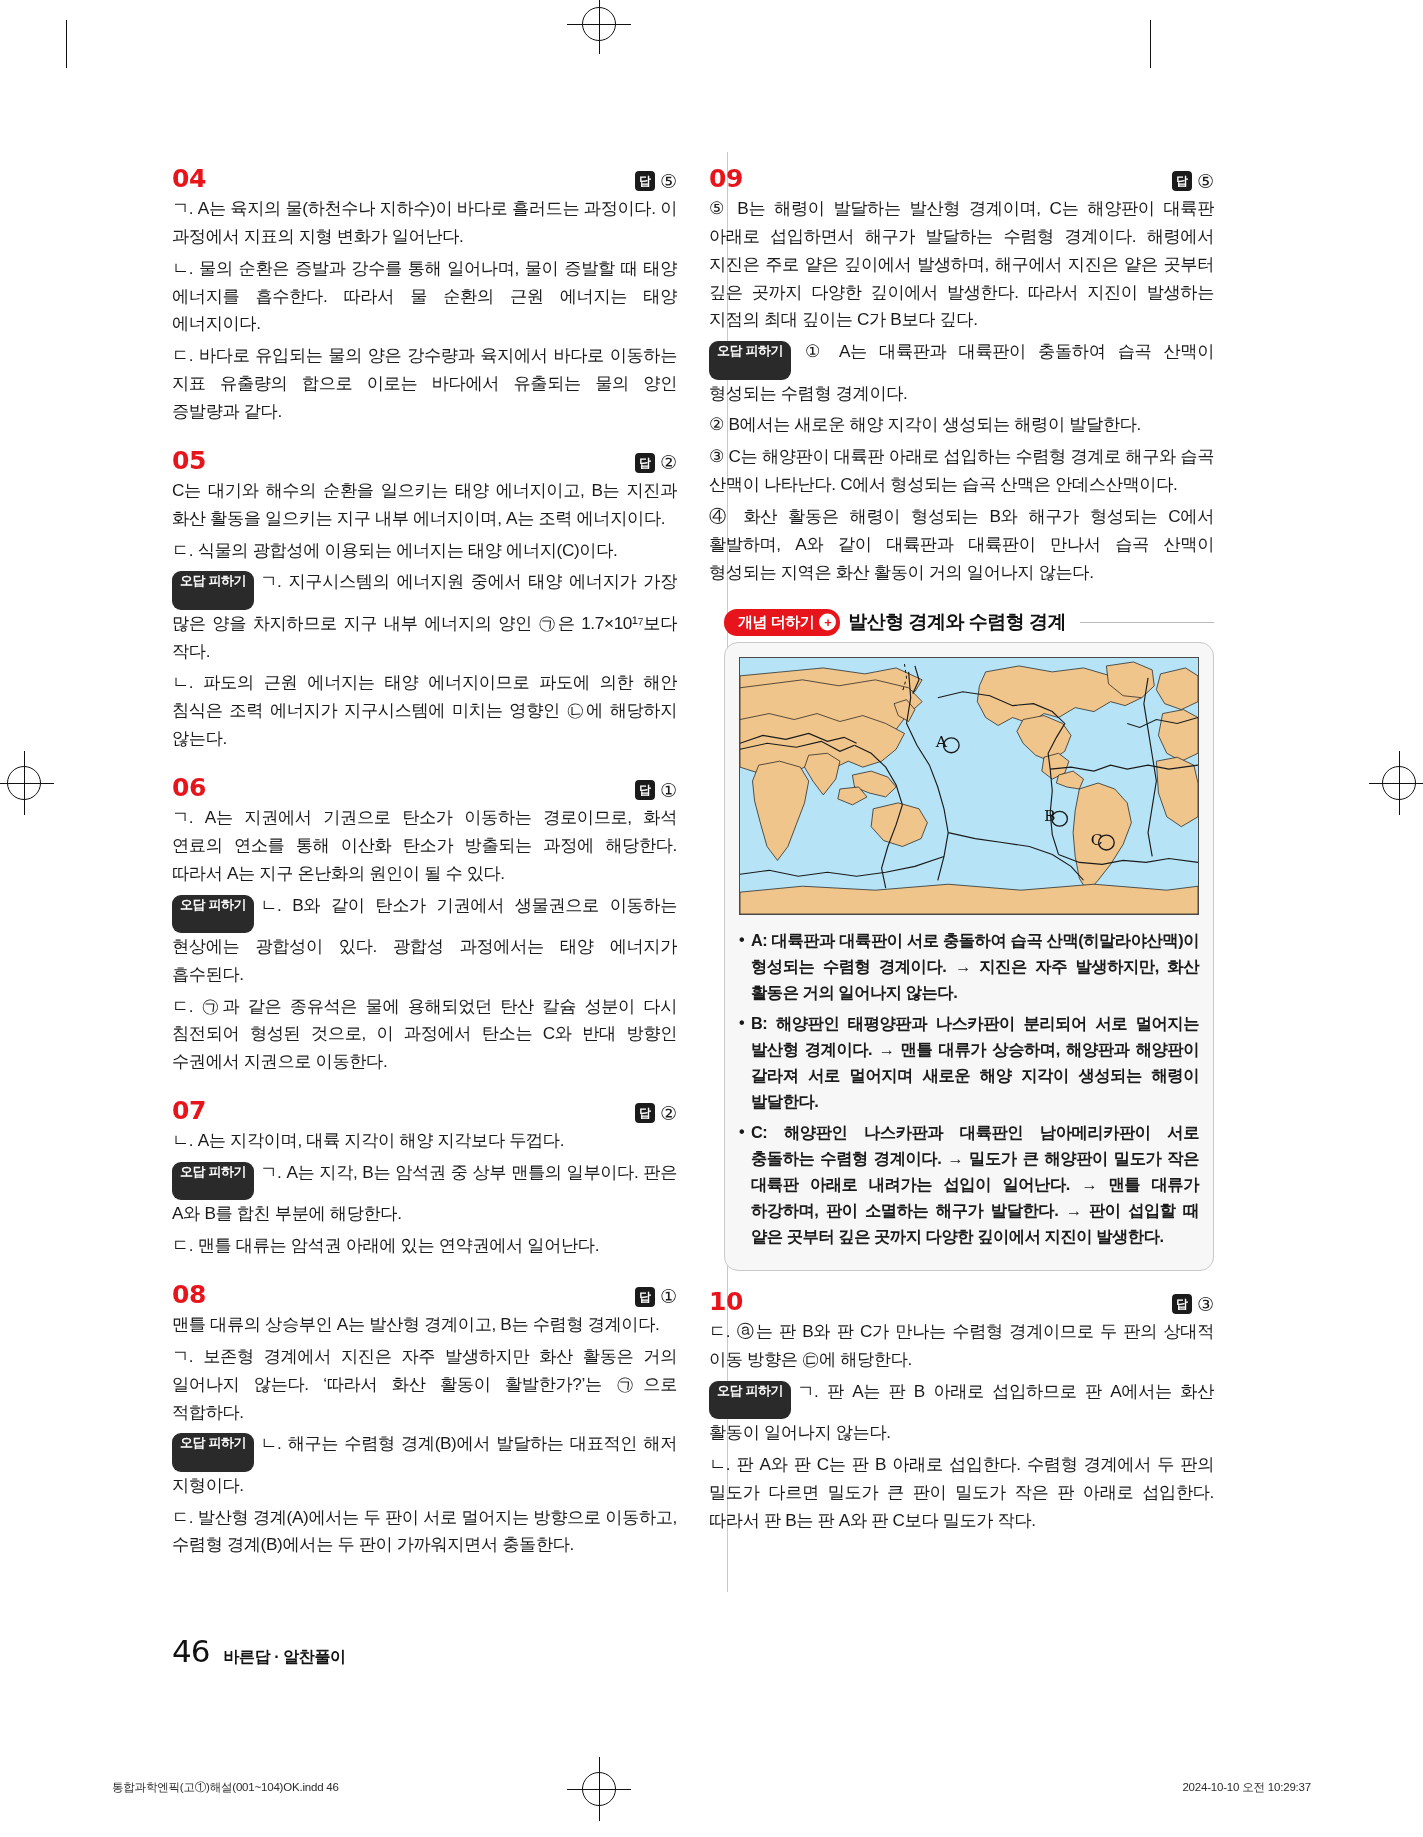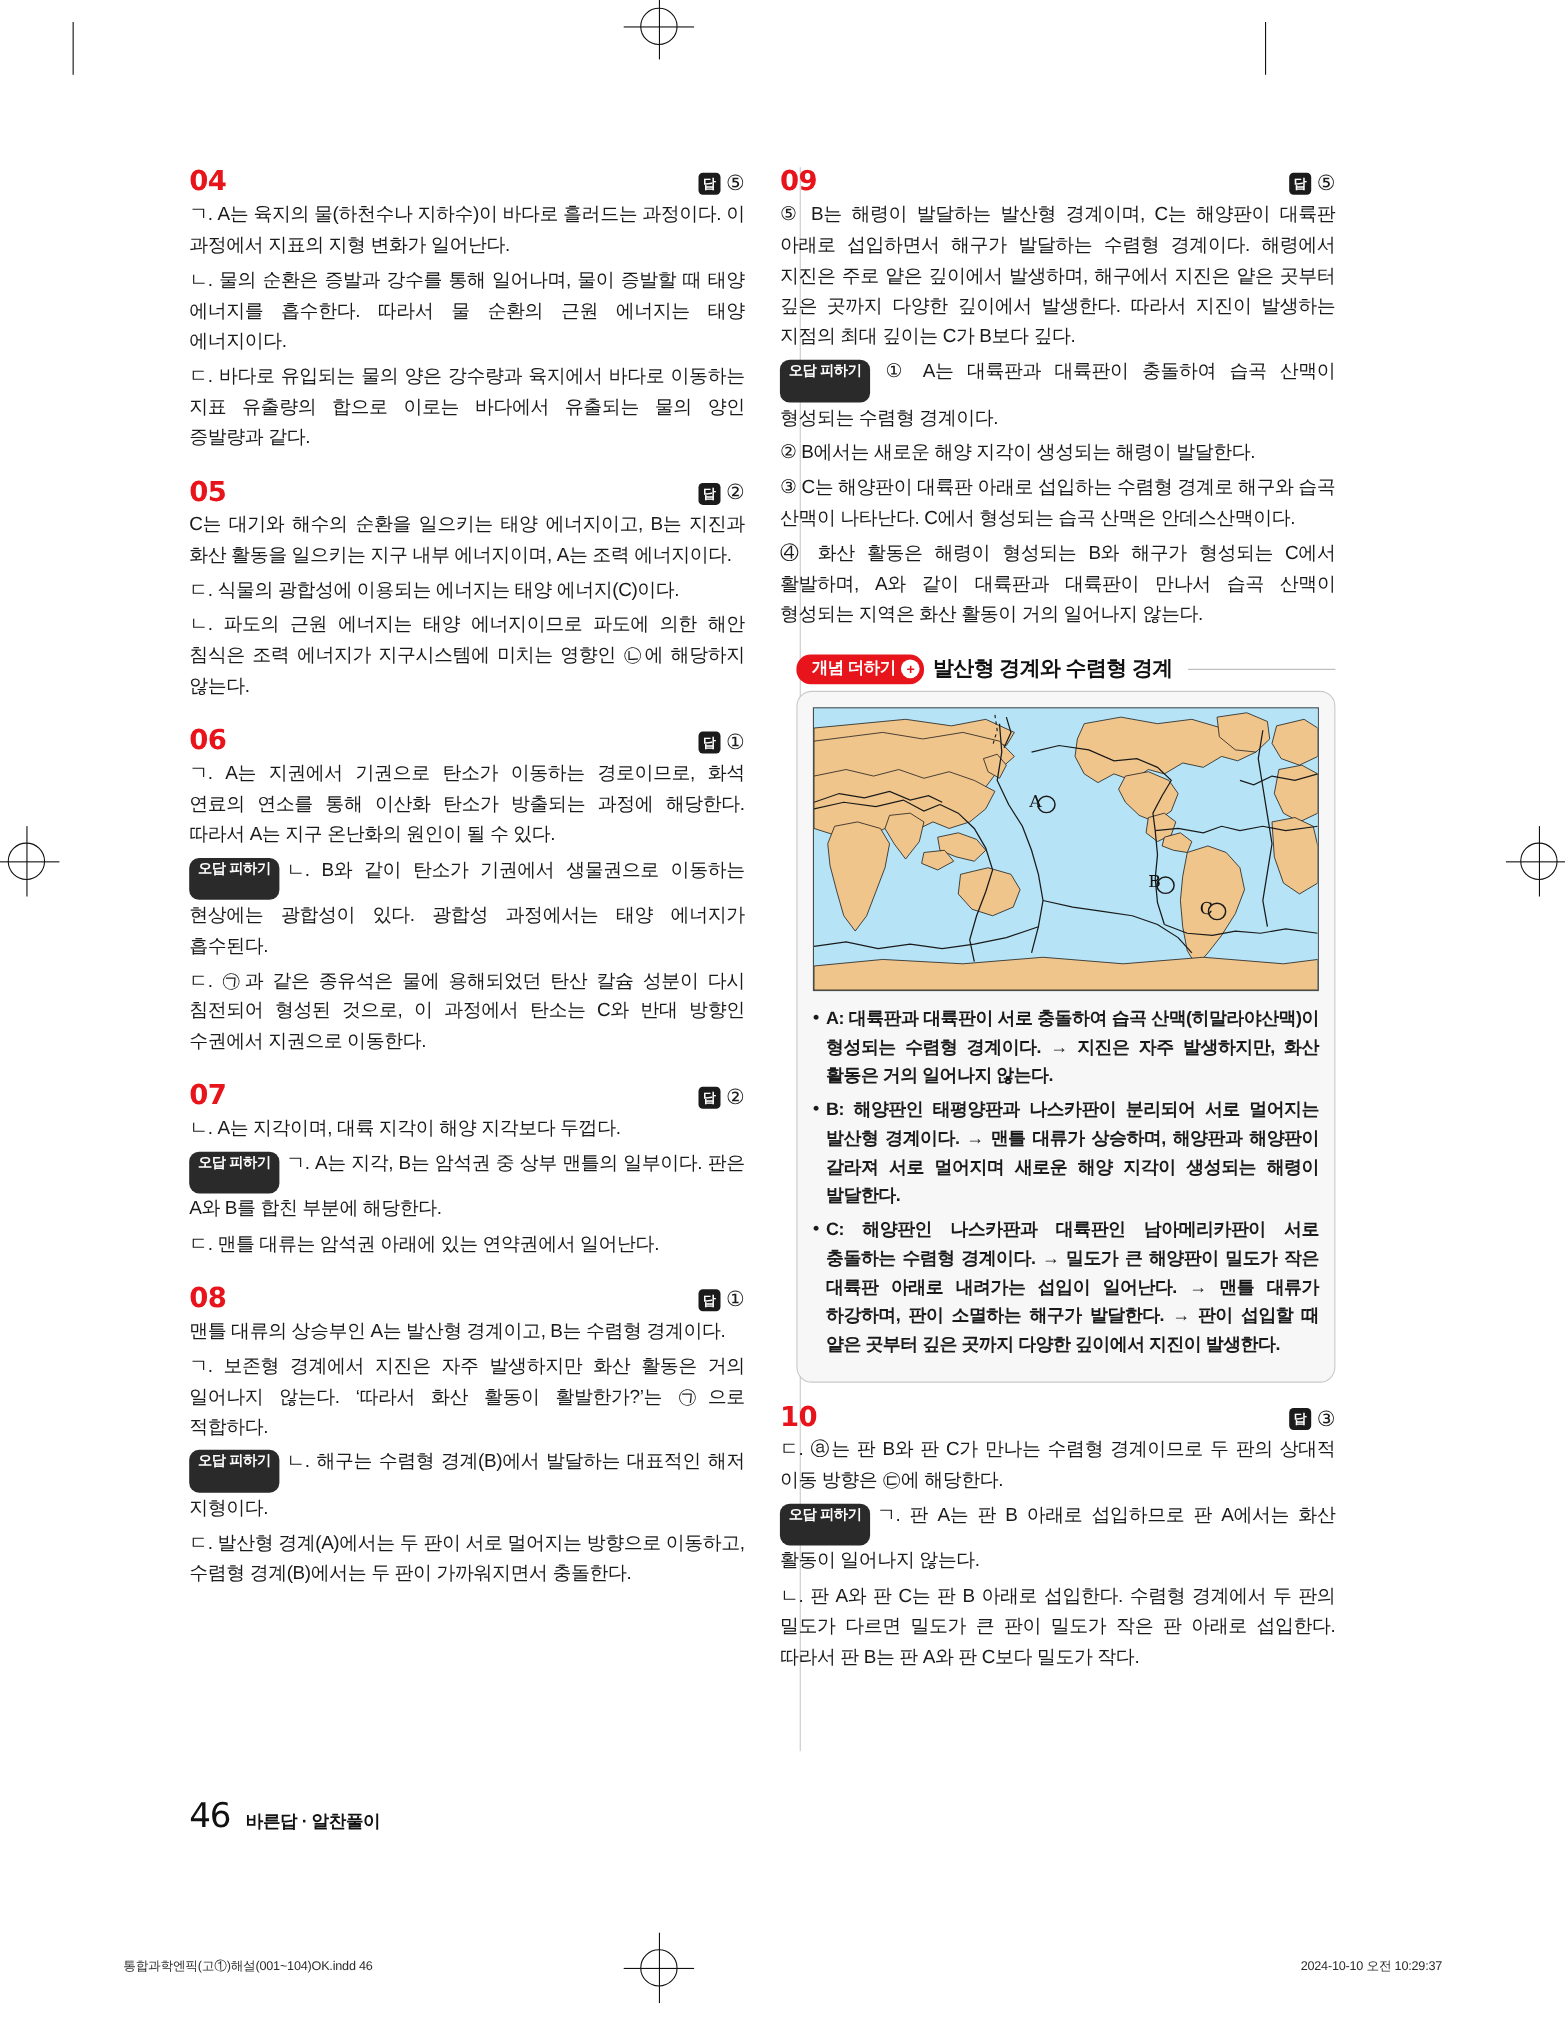--- a/index.html
+++ b/index.html
@@ -22,21 +22,21 @@
   .reg-h { position:absolute; height:1px; background:#111; }
 
   
   .page-body {
     position:absolute;
     left:0; top:0; right:0; bottom:0;
   }
 
   .columns {
     position:absolute;
-    left:172px; top:152px;
+    left:172px; top:166px;
     width:1075px; height:1450px;
     display:flex;
     gap:32px;
   }
   .col { width:505px; position:relative; }
   .col-divider {
     position:absolute;
     left:727px; top:152px;
     width:1px; height:1440px;
     background:#c9c9c9;
@@ -260,20 +260,21 @@
         <div class="sol">
           <div class="sol-head">
             <div class="sol-num">05</div>
             <div class="ans-badge">
               <span class="ans-chip">답</span>
               <span class="ans-circle">②</span>
             </div>
           </div>
           <p class="para"><span>C는 대기와 해수의 순환을 일으키는 태양 에너지이고, B는 지진과 화산 활동을 일으키는 지구 내부 에너지이며, A는 조력 에너지이다.</span></p>
           <p class="para"><span>ㄷ. 식물의 광합성에 이용되는 에너지는 태양 에너지(C)이다.</span></p>
+          <p class="para"><span class="tag-wrong">오답 피하기</span><span>ㄱ. 지구시스템의 에너지원 중에서 태양 에너지가 가장 많은 양을 차지하므로 지구 내부 에너지의 양인 ㉠은 1.7×10¹⁷보다 작다.</span></p>
           <p class="para"><span>ㄴ. 파도의 근원 에너지는 태양 에너지이므로 파도에 의한 해안 침식은 조력 에너지가 지구시스템에 미치는 영향인 ㉡에 해당하지 않는다.</span></p>
         </div>
         <div class="sol">
           <div class="sol-head">
             <div class="sol-num">06</div>
             <div class="ans-badge">
               <span class="ans-chip">답</span>
               <span class="ans-circle">①</span>
             </div>
           </div>

